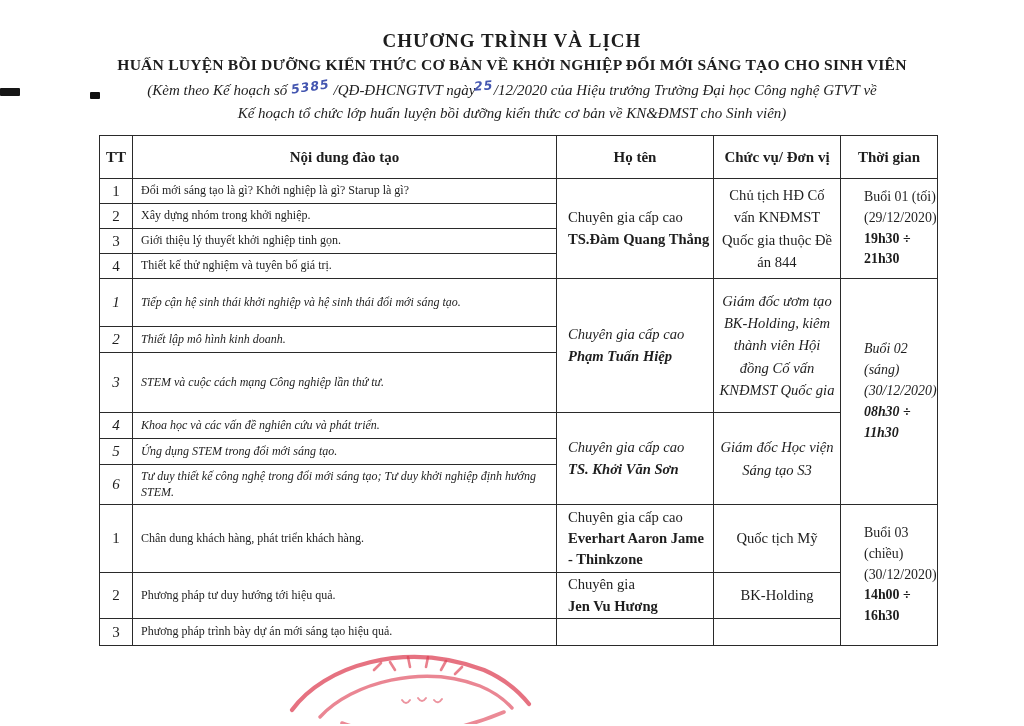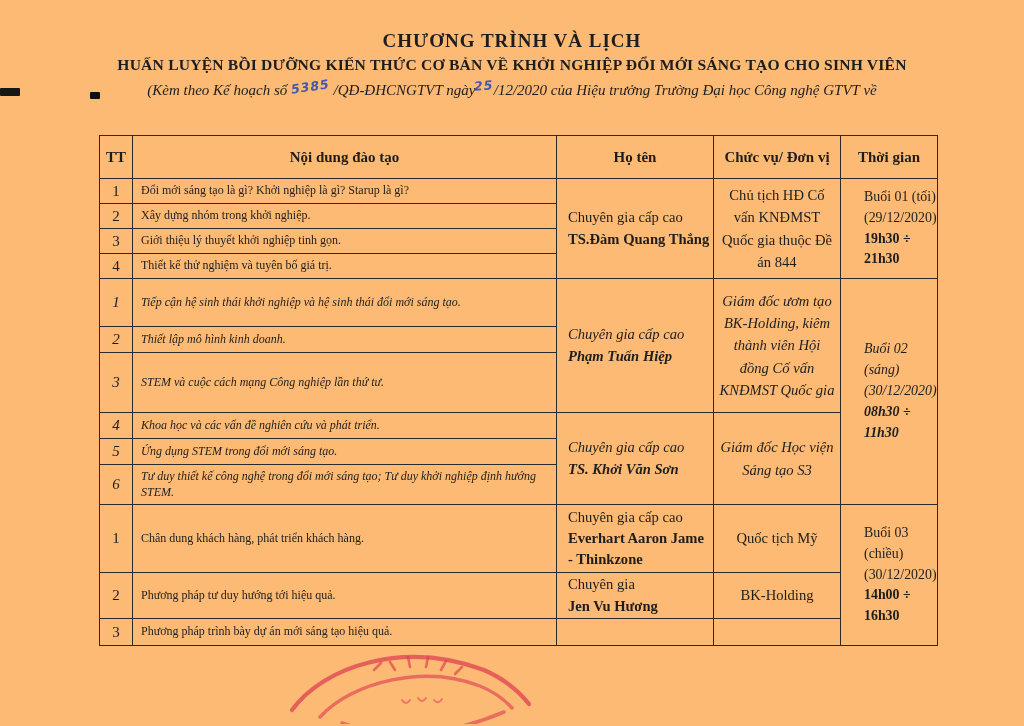--- a/index.html
+++ b/index.html
@@ -1,18 +1,18 @@
 <!DOCTYPE html>
 <html><head>
 <meta charset="utf-8">
 <style>
   html,body{margin:0;padding:0;background:#e8e8e8;}
   .doc{
     position:relative;width:1024px;height:726px;margin:0 auto;
-    background:#fdba74;color:#1d1d1d;overflow:hidden;
+    background:#ffffff;color:#1d1d1d;overflow:hidden;
     font-family:"Liberation Serif","DejaVu Serif",serif;
   }
   
   .titles{position:absolute;top:30px;left:0;width:100%;text-align:center;}
   .title1{font-size:19px;font-weight:bold;letter-spacing:1px;margin:0 0 4px 0;}
   .title2{font-size:15.6px;font-weight:bold;letter-spacing:.2px;margin:0 0 5px 0;}
   .note{font-style:italic;font-size:15px;line-height:1.5;margin:0;}
   .hand{
     font-family:"DejaVu Sans",sans-serif;font-style:italic;color:#4456b0;
     font-size:12.5px;display:inline-block;transform:rotate(-8deg);
@@ -51,20 +51,21 @@
   <div class="artifact2"></div>
 
   <div class="titles">
     <div class="title1">CHƯƠNG TRÌNH VÀ LỊCH</div>
     <div class="title2">HUẤN LUYỆN BỒI DƯỠNG KIẾN THỨC CƠ BẢN VỀ KHỞI NGHIỆP ĐỔI MỚI SÁNG TẠO CHO SINH VIÊN</div>
     <div class="note">
       <span>(Kèm theo Kế hoạch số</span>
       <span class="hand">5385</span>
       <span>/QĐ-ĐHCNGTVT ngày</span><span class="hand day">25</span><span>/12/2020 của Hiệu trưởng Trường Đại học Công nghệ GTVT về</span>
       <br>
+      <span>Kế hoạch tổ chức lớp huấn luyện bồi dưỡng kiến thức cơ bản về KN&amp;ĐMST cho Sinh viên)</span>
     </div>
   </div>
 
   <table class="sched">
     <colgroup>
       <col style="width:33px">
         <col style="width:424px">
         <col style="width:157px">
         <col style="width:127px">
         <col style="width:97px">

